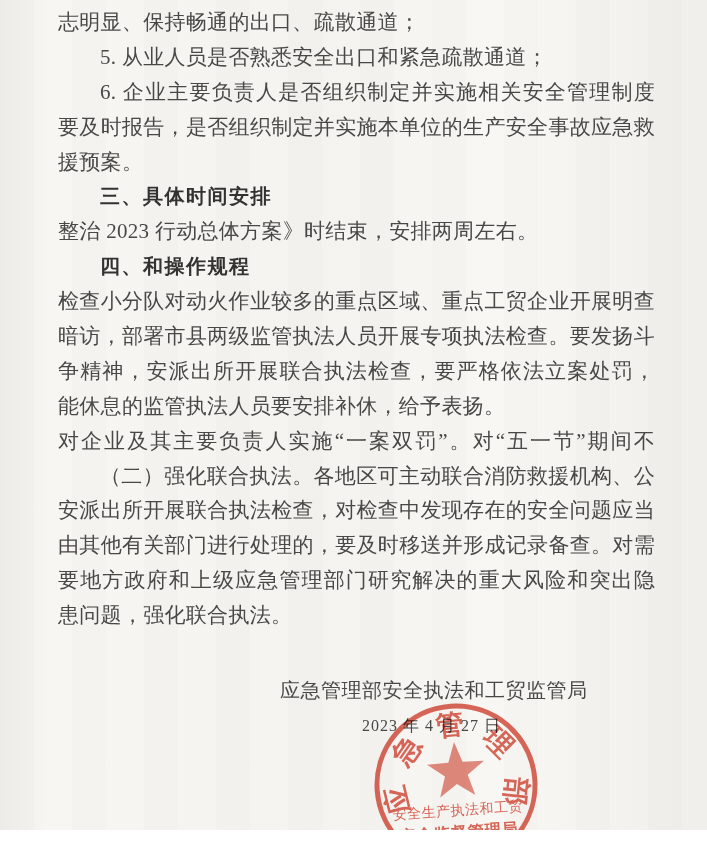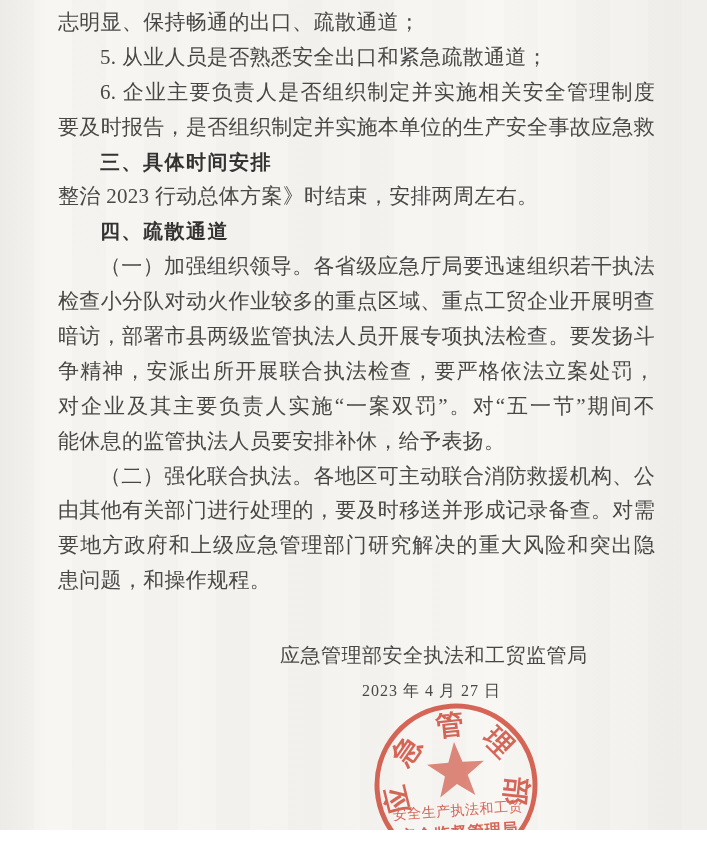--- a/index.html
+++ b/index.html
@@ -46,33 +46,34 @@
 </style>
 </head>
 <body>
 
 <div class="page">
   <div class="content">
     <div class="ln">志明显、保持畅通的出口、疏散通道；</div>
     <div class="ln ind">5. 从业人员是否熟悉安全出口和紧急疏散通道；</div>
     <div class="ln ind just">6. 企业主要负责人是否组织制定并实施相关安全管理制度</div>
     <div class="ln just">要及时报告，是否组织制定并实施本单位的生产安全事故应急救</div>
+    <div class="ln">援预案。</div>
     <div class="ln ind head">三、具体时间安排</div>
     <div class="ln">整治 2023 行动总体方案》时结束，安排两周左右。</div>
-    <div class="ln ind head">四、疏散通道</div>
-    <div class="ln ind just">（一）加强组织领导。各省级应急厅局要迅速组织若干执法</div>
+    <div class="ln ind head">四、和操作规程</div>
     <div class="ln just">检查小分队对动火作业较多的重点区域、重点工贸企业开展明查</div>
     <div class="ln just">暗访，部署市县两级监管执法人员开展专项执法检查。要发扬斗</div>
     <div class="ln just">争精神，安派出所开展联合执法检查，要严格依法立案处罚，</div>
+    <div class="ln">能休息的监管执法人员要安排补休，给予表扬。</div>
     <div class="ln just">对企业及其主要负责人实施“一案双罚”。对“五一节”期间不</div>
-    <div class="ln">能休息的监管执法人员要安排补休，给予表扬。</div>
     <div class="ln ind just">（二）强化联合执法。各地区可主动联合消防救援机构、公</div>
+    <div class="ln just">安派出所开展联合执法检查，对检查中发现存在的安全问题应当</div>
     <div class="ln just">由其他有关部门进行处理的，要及时移送并形成记录备查。对需</div>
     <div class="ln just">要地方政府和上级应急管理部门研究解决的重大风险和突出隐</div>
-    <div class="ln">患问题，和操作规程。</div>
+    <div class="ln">患问题，强化联合执法。</div>
 
     <div class="sig">应急管理部安全执法和工贸监管局</div>
     <div class="date">2023 年 4 月 27 日</div>
   </div>
 
   <svg class="seal" viewBox="-95 -95 190 190" xmlns="http://www.w3.org/2000/svg">
     <circle class="ring" cx="0" cy="0" r="79"></circle>
     <polygon class="star" transform="translate(1,-13)" points="0,-30 7.1,-9.7 28.5,-9.3 11.4,3.7 17.6,24.3 0,12 -17.6,24.3 -11.4,3.7 -28.5,-9.3 -7.1,-9.7"></polygon>
     <text class="arc" transform="rotate(-100)" x="0" y="-51">应</text>
     <text class="arc" transform="rotate(-51)" x="0" y="-51">急</text>

